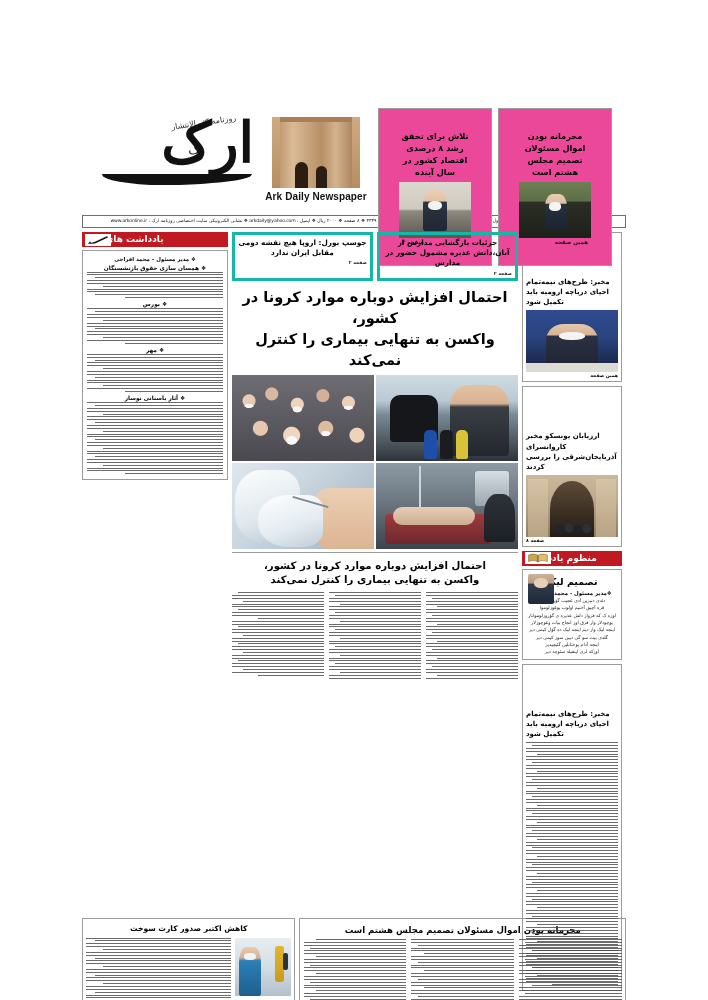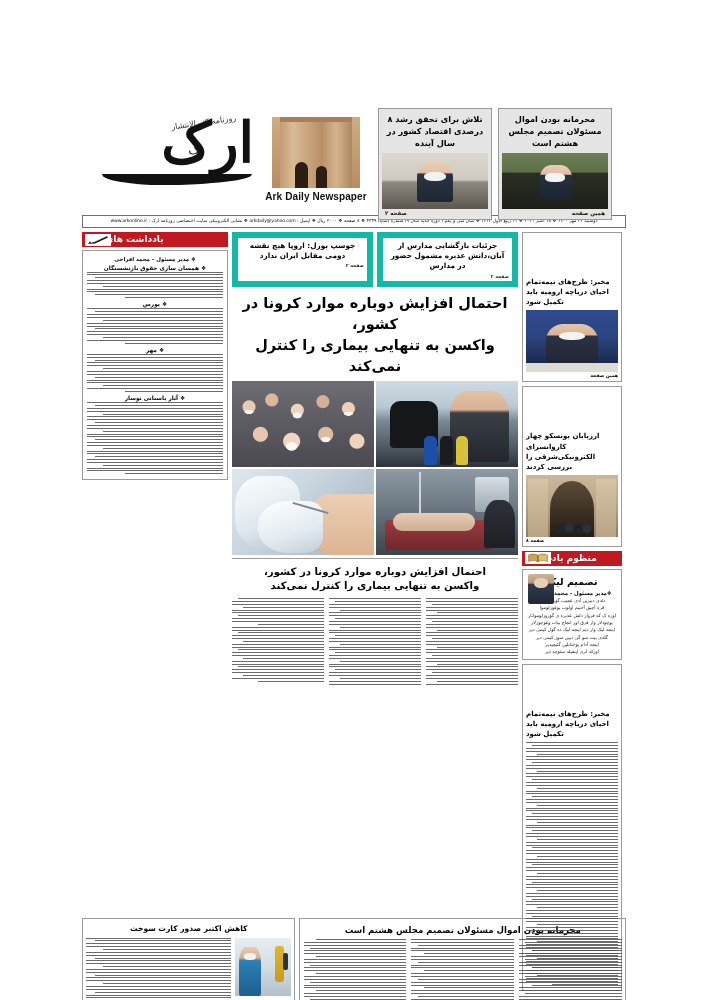--- a/index.html
+++ b/index.html
@@ -106,22 +106,22 @@
     font-weight: 700;
     color: #111;
     margin-top: 3px;
     letter-spacing: .1px;
   }
 
   .promo {
     width: 114px;
     margin-left: 6px;
     border: 1px solid #9b9b9b;
-    padding: 3px;
-    background: #e5e5e5;
+    padding: 20px;
+    background: #ec4899;
   }
   .promo-title {
     font-size: 8.2px;
     font-weight: 700;
     line-height: 1.45;
     text-align: center;
     color: #000;
     padding: 2px 1px 3px;
   }
   .promo-img {
@@ -263,21 +263,21 @@
   }
   .cols3 { column-count: 3; column-gap: 5px; }
 
   
   .sub2 {
     display: flex; flex-direction: row-reverse; gap: 4px;
     margin-bottom: 4px;
   }
   .sub2 .cell {
     flex: 1;
-    border: 6px solid #14b8a6;
+    border: 3px solid #14b8a6;
     padding: 3px 3px 2px;
     position: relative;
     min-height: 30px;
   }
   .sub2 .cell .h {
     font-size: 7.3px; font-weight: 700; line-height: 1.4;
     text-align: center; direction: rtl; color: #000;
   }
   .sub2 .cell .pg {
     font-size: 4.6px; color:#222; direction: rtl; text-align: right;
@@ -811,21 +811,21 @@
         <div class="lc-title">مخبر: طرح‌های نیمه‌تمام احیای دریاچه ارومیه باید تکمیل شود</div>
         <div class="lc-img ph-mokhber">
           <div class="m-body"></div>
               <div class="m-mask"></div>
               <div class="m-desk"></div>
         </div>
         <div class="lc-cap">همین صفحه</div>
       </div>
 
       <div class="lc-item">
-        <div class="lc-title">ارزیابان یونسکو چهار کاروانسرای الکترونیکی‌شرقی را بررسی کردند</div>
+        <div class="lc-title">ارزیابان یونسکو مخبر کاروانسرای آذربایجان‌شرقی را بررسی کردند</div>
         <div class="lc-img ph-carav">
           <div class="c-wall-l"></div>
               <div class="c-wall-r"></div>
           <div class="c-arch"></div>
               <div class="c-people"></div>
         </div>
         <div class="lc-cap left">صفحه ۸</div>
       </div>
 
       <div class="redbar">

